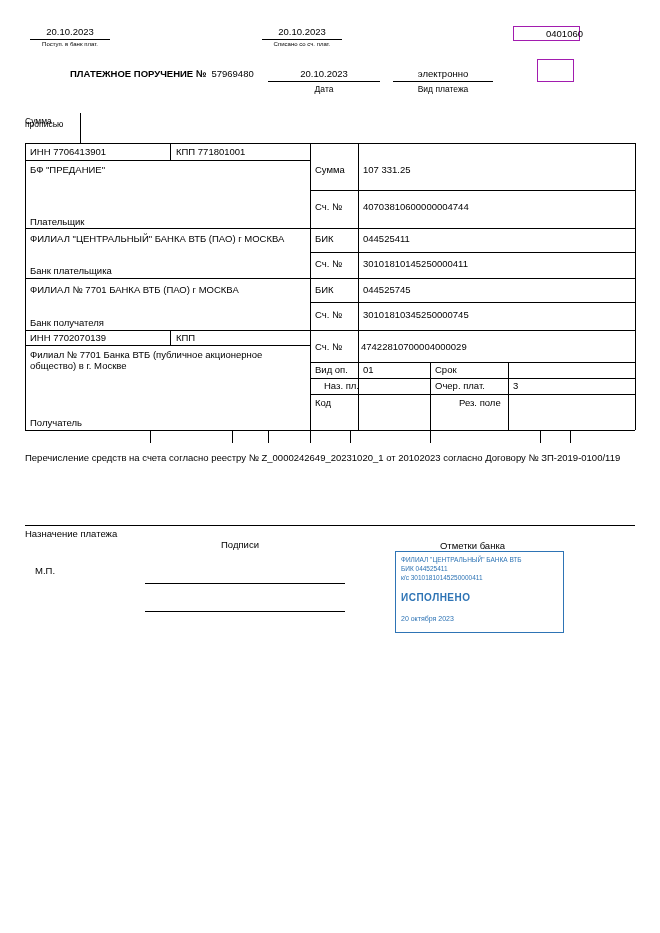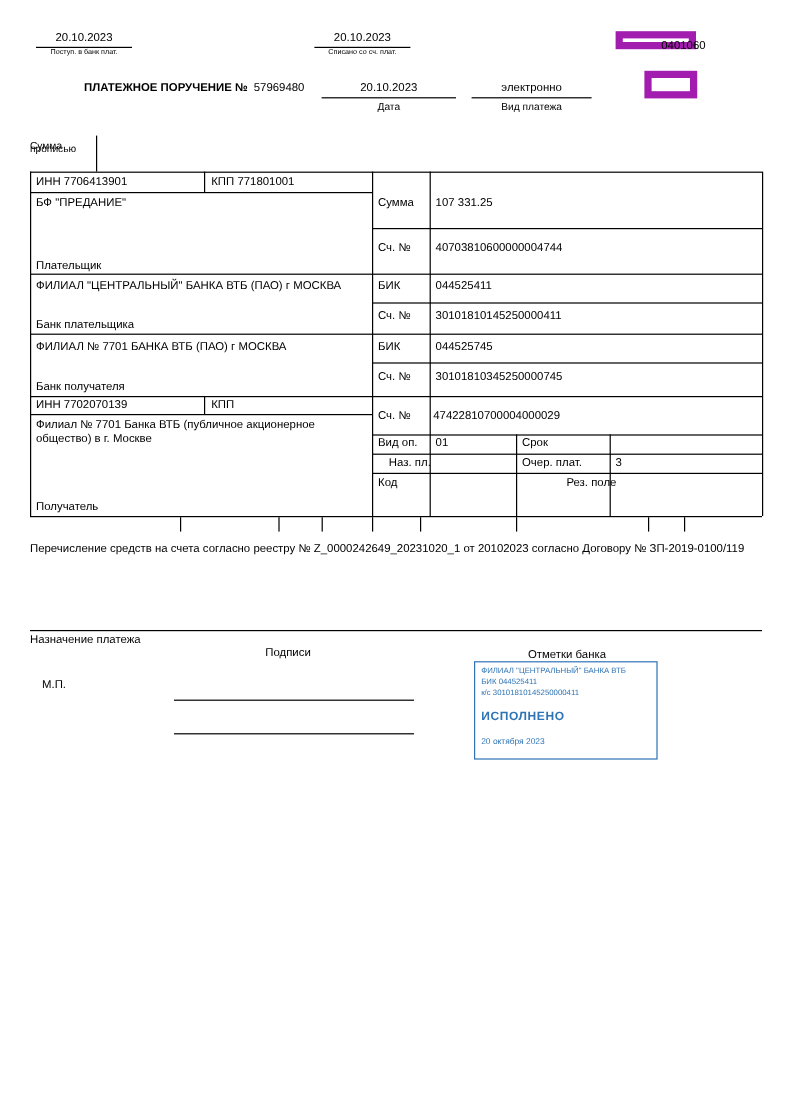--- a/index.html
+++ b/index.html
@@ -9,21 +9,21 @@
     font-family:"Liberation Sans", sans-serif; color:#000; overflow:hidden;
   }
   .abs { position:absolute; }
   .hline { position:absolute; height:0; border-top:1px solid #000; }
   .vline { position:absolute; width:0; border-left:1px solid #000; }
   .t9  { font-size:9.5px; line-height:1.2; }
   .t8  { font-size:8.5px; line-height:1.2; }
   .t6  { font-size:6px; line-height:1.2; }
   .b   { font-weight:bold; }
   .c   { text-align:center; }
-  .box { position:absolute; border:6px solid #a21caf;padding-left:32px; }
+  .box { position:absolute; border:1px solid #a21caf;padding-left:32px; }
   .titlerow { position:absolute; display:flex; gap:5px; align-items:baseline; }
   .stamp {
     position:absolute; border:1px solid #2e74b5; color:#2e74b5;
     padding:4px 5px;
   }
   .stamp .s6 { font-size:6.5px; line-height:1.35; }
   .stamp .status { font-size:10px; font-weight:bold; margin-top:10px; letter-spacing:0.5px; }
   .stamp .sdate { font-size:7px; margin-top:12px; }
 </style>
 </head>
@@ -116,21 +116,21 @@
 
   <div class="abs t9" style="left:315px; top:364px;">Вид оп.</div>
   <div class="abs t9" style="left:363px; top:364px;">01</div>
   <div class="abs t9" style="left:435px; top:364px;">Срок</div>
 
   <div class="abs t9" style="left:324px; top:380px;">Наз. пл.</div>
   <div class="abs t9" style="left:435px; top:380px;">Очер. плат.</div>
   <div class="abs t9" style="left:513px; top:380px;">3</div>
 
   <div class="abs t9" style="left:315px; top:397px;">Код</div>
-  <div class="abs t9" style="left:435px; top:397px;padding-left:37px;">Рез. поле</div>
+  <div class="abs t9" style="left:422px; top:397px;padding-left:37px;">Рез. поле</div>
 
   <div class="vline" style="left:150px; top:431px; height:12px;"></div>
   <div class="vline" style="left:232px; top:431px; height:12px;"></div>
   <div class="vline" style="left:268px; top:431px; height:12px;"></div>
   <div class="vline" style="left:310px; top:431px; height:12px;"></div>
   <div class="vline" style="left:350px; top:431px; height:12px;"></div>
   <div class="vline" style="left:430px; top:431px; height:12px;"></div>
   <div class="vline" style="left:540px; top:431px; height:12px;"></div>
   <div class="vline" style="left:570px; top:431px; height:12px;"></div>
 
@@ -140,21 +140,21 @@
   <div class="abs t9" style="left:25px; top:528px;">Назначение платежа</div>
 
   <div class="abs t9 c" style="left:160px; top:539px; width:160px;">Подписи</div>
   <div class="abs t9 c" style="left:400px; top:540px; width:145px;">Отметки банка</div>
 
   <div class="abs t9" style="left:35px; top:565px;">М.П.</div>
 
   <div class="hline" style="left:145px; top:583px; width:200px;"></div>
   <div class="hline" style="left:145px; top:611px; width:200px;"></div>
 
-  <div class="stamp" style="left:395px; top:551px; width:153px; height:82px;">
+  <div class="stamp" style="left:395px; top:551px; width:169px; height:82px;">
     <div class="s6">ФИЛИАЛ "ЦЕНТРАЛЬНЫЙ" БАНКА ВТБ</div>
     <div class="s6">БИК 044525411</div>
     <div class="s6">к/с 30101810145250000411</div>
     <div class="status">ИСПОЛНЕНО</div>
     <div class="sdate">20 октября 2023</div>
   </div>
 
 </div>
 
 </body></html>

